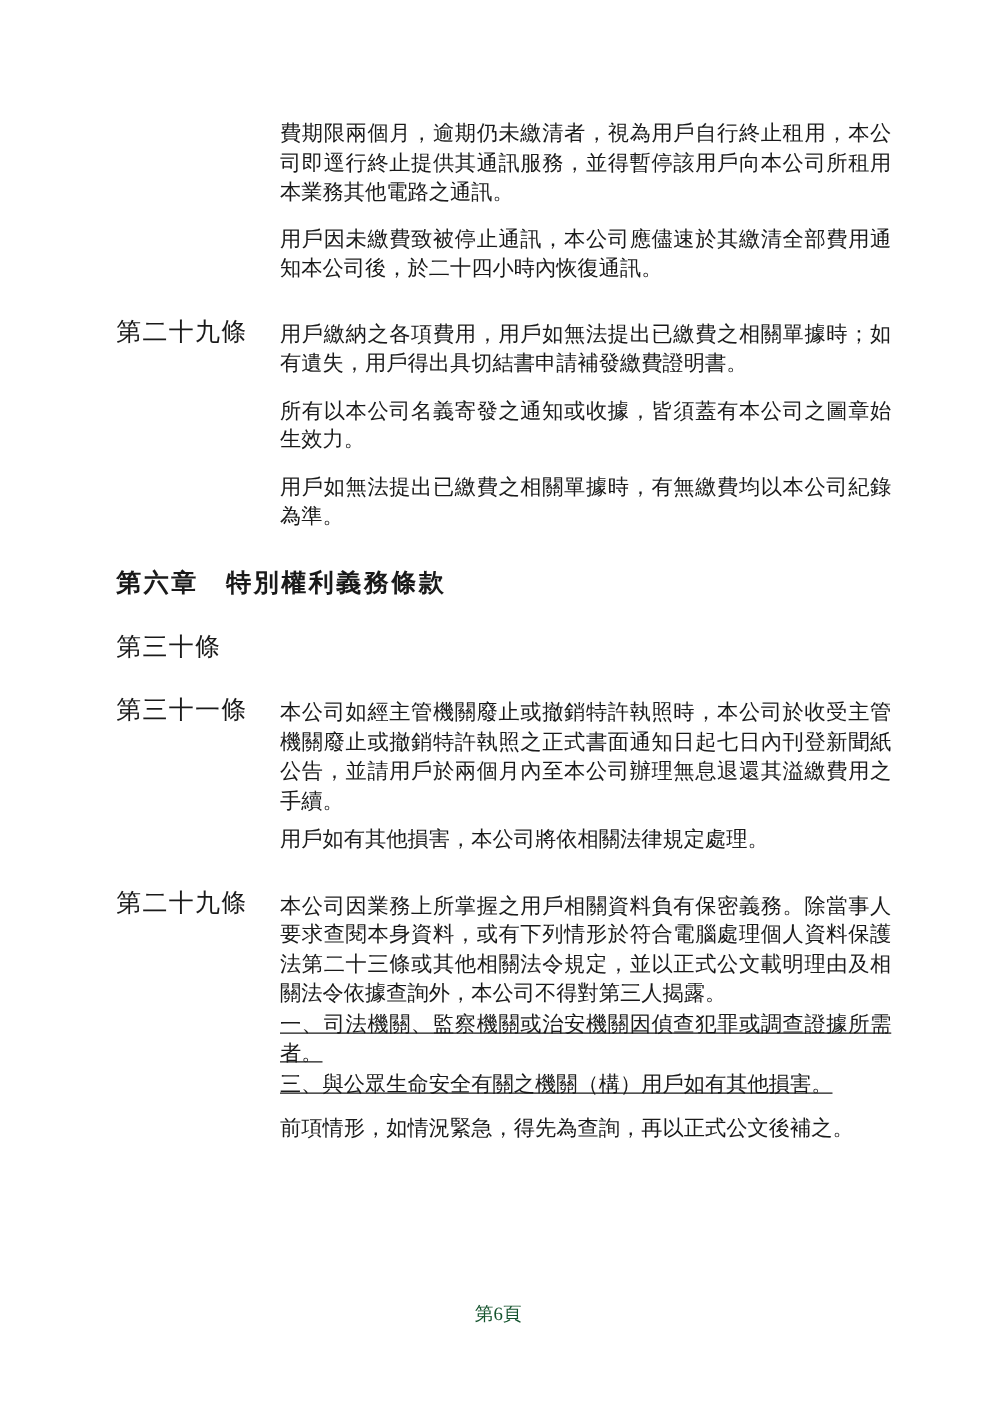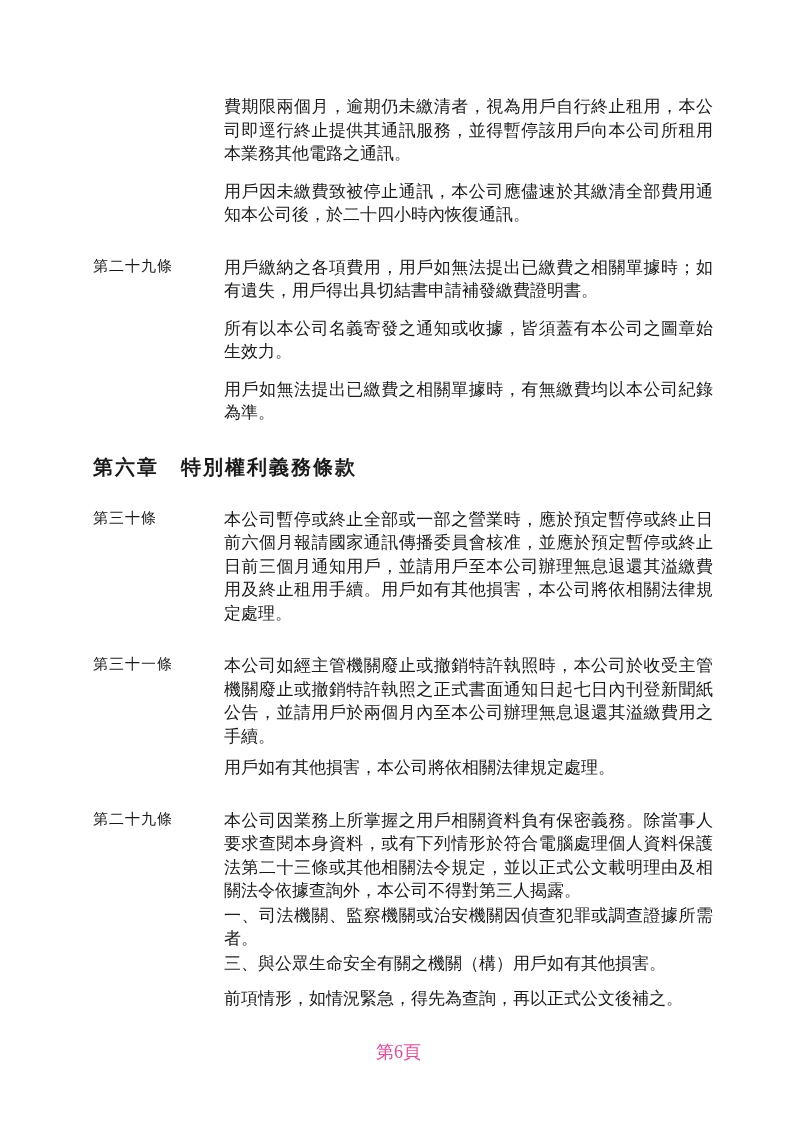--- a/index.html
+++ b/index.html
@@ -27,64 +27,65 @@
     width: 621px;
   }
   .article {
     display: flex;
     align-items: flex-start;
     margin: 0 0 27px 0;
   }
   .label-col {
     flex: 0 0 130px;
     width: 130px;
-    font-size: 15px;
+    font-size: 20px;
     line-height: 23.5px;
     letter-spacing: 1px;
     white-space: nowrap;
   }
   .body-col {
     flex: 1 1 auto;
     min-width: 0;
   }
   .para {
     margin: 1px;
     font-size: 17px;
     line-height: 23.5px;
     text-align: justify;
     text-justify: inter-character;
   }
   .para + .para {
     margin-top: 14px;
   }
   .para.item {
     margin-top: 0;
+    text-decoration: underline;
   }
   .para.gap-sm {
     margin-top: 8px;
   }
   .para.gap-md {
     margin-top: 12px;
   }
   .chapter {
     margin: 22px 0 26px 0;
     font-size: 20px;
     line-height: 28px;
     font-weight: bold;
     letter-spacing: 2px;
   }
   .page-footer {
     position: absolute;
     top: 1042px;
     left: 0;
     width: 100%;
     text-align: center;
-    font-size: 18px;
+    font-size: 15px;
     line-height: 20px;
-    color: #ec4899;
+    color: #14532d;
   }
 </style>
 </head>
 <body>
 
 <div class="page">
   <main class="content">
 
     <section class="article">
       <div class="label-col"></div>
@@ -100,23 +101,20 @@
         <p class="para">用戶繳納之各項費用，用戶如無法提出已繳費之相關單據時；如有遺失，用戶得出具切結書申請補發繳費證明書。</p>
         <p class="para">所有以本公司名義寄發之通知或收據，皆須蓋有本公司之圖章始生效力。</p>
         <p class="para">用戶如無法提出已繳費之相關單據時，有無繳費均以本公司紀錄為準。</p>
       </div>
     </section>
 
     <h2 class="chapter">第六章　特別權利義務條款</h2>
 
     <section class="article">
       <div class="label-col">第三十條</div>
-      <div class="body-col">
-        <p class="para">本公司暫停或終止全部或一部之營業時，應於預定暫停或終止日前六個月報請國家通訊傳播委員會核准，並應於預定暫停或終止日前三個月通知用戶，並請用戶至本公司辦理無息退還其溢繳費用及終止租用手續。用戶如有其他損害，本公司將依相關法律規定處理。</p>
-      </div>
     </section>
 
     <section class="article">
       <div class="label-col">第三十一條</div>
       <div class="body-col">
         <p class="para">本公司如經主管機關廢止或撤銷特許執照時，本公司於收受主管機關廢止或撤銷特許執照之正式書面通知日起七日內刊登新聞紙公告，並請用戶於兩個月內至本公司辦理無息退還其溢繳費用之手續。</p>
         <p class="para gap-sm">用戶如有其他損害，本公司將依相關法律規定處理。</p>
       </div>
     </section>
 

